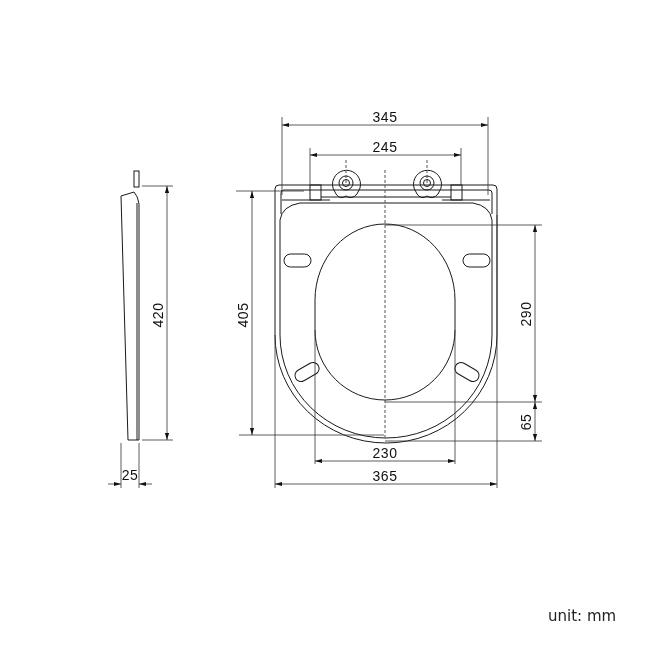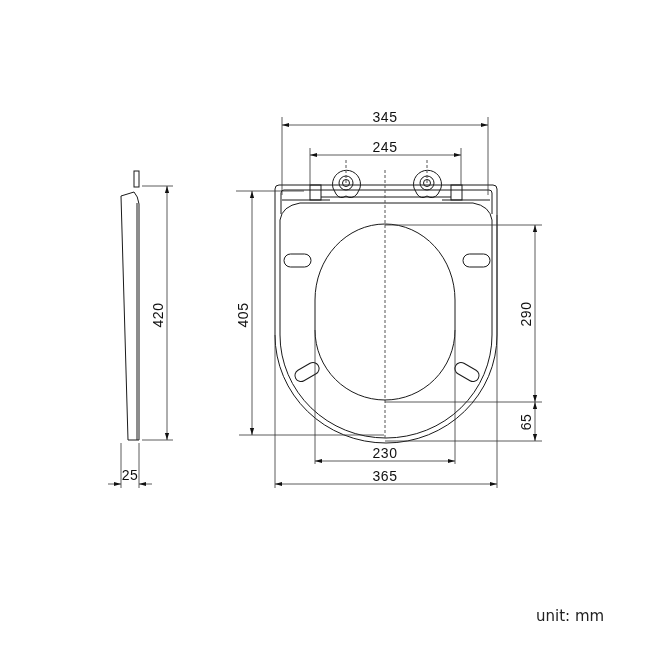--- a/index.html
+++ b/index.html
@@ -2,21 +2,21 @@
 <html><head>
 <meta charset="utf-8">
 <style>
   html, body { margin: 0; padding: 0; background: #ffffff; }
   body { width: 650px; height: 650px; position: relative; overflow: hidden; font-family: "Liberation Sans", sans-serif; }
   #drawing { position: absolute; left: 0; top: 0; width: 650px; height: 650px; }
   .ln { stroke: #1a1a1a; stroke-width: 1; fill: none; }
   .thin { stroke: #333333; stroke-width: 0.8; fill: none; }
   .dash { stroke: #555555; stroke-width: 1; stroke-dasharray: 3 2; fill: none; }
   .dim-text { font-family: "Liberation Sans", sans-serif; font-size: 14px; fill: #111111; letter-spacing: 0.5px; }
-  .unit-label { position: absolute; left: 536px; top: 607px; font-family: "DejaVu Sans", sans-serif; font-size: 15px; color: #222222; }
+  .unit-label { position: absolute; left: 548px; top: 607px; font-family: "DejaVu Sans", sans-serif; font-size: 15px; color: #222222; }
 </style>
 </head>
 <body>
 
 <svg id="drawing" viewBox="0 0 650 650" xmlns="http://www.w3.org/2000/svg">
   <defs>
     <marker id="arr" viewBox="0 0 10 10" refX="10" refY="5" markerWidth="9" markerHeight="7" orient="auto-start-reverse" markerUnits="userSpaceOnUse">
       <path d="M0,2 L10,5 L0,8 Z" fill="#111"></path>
     </marker>
   </defs>

